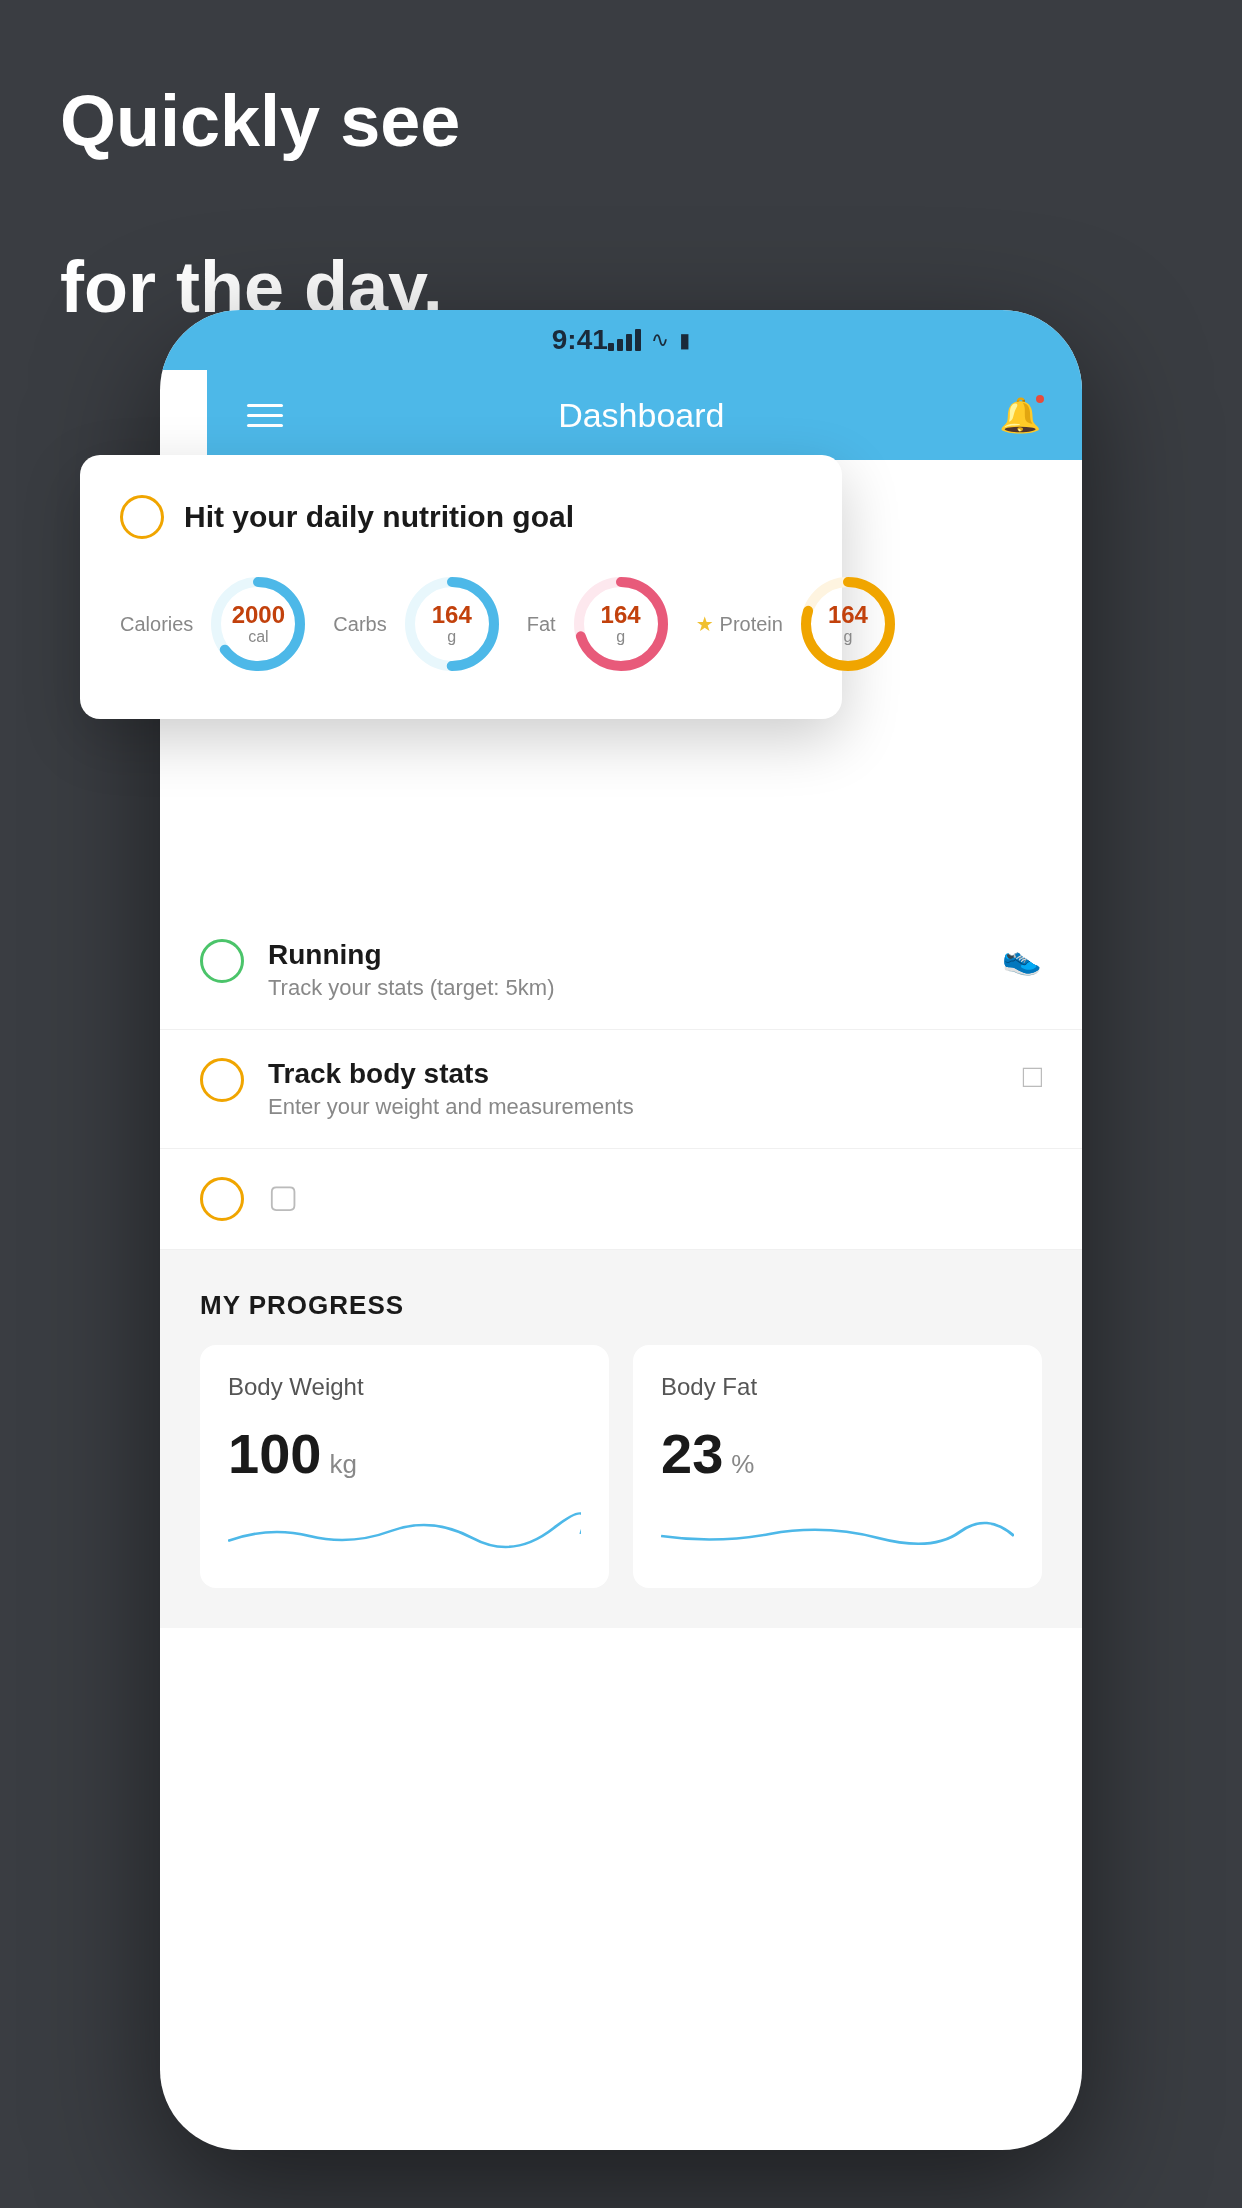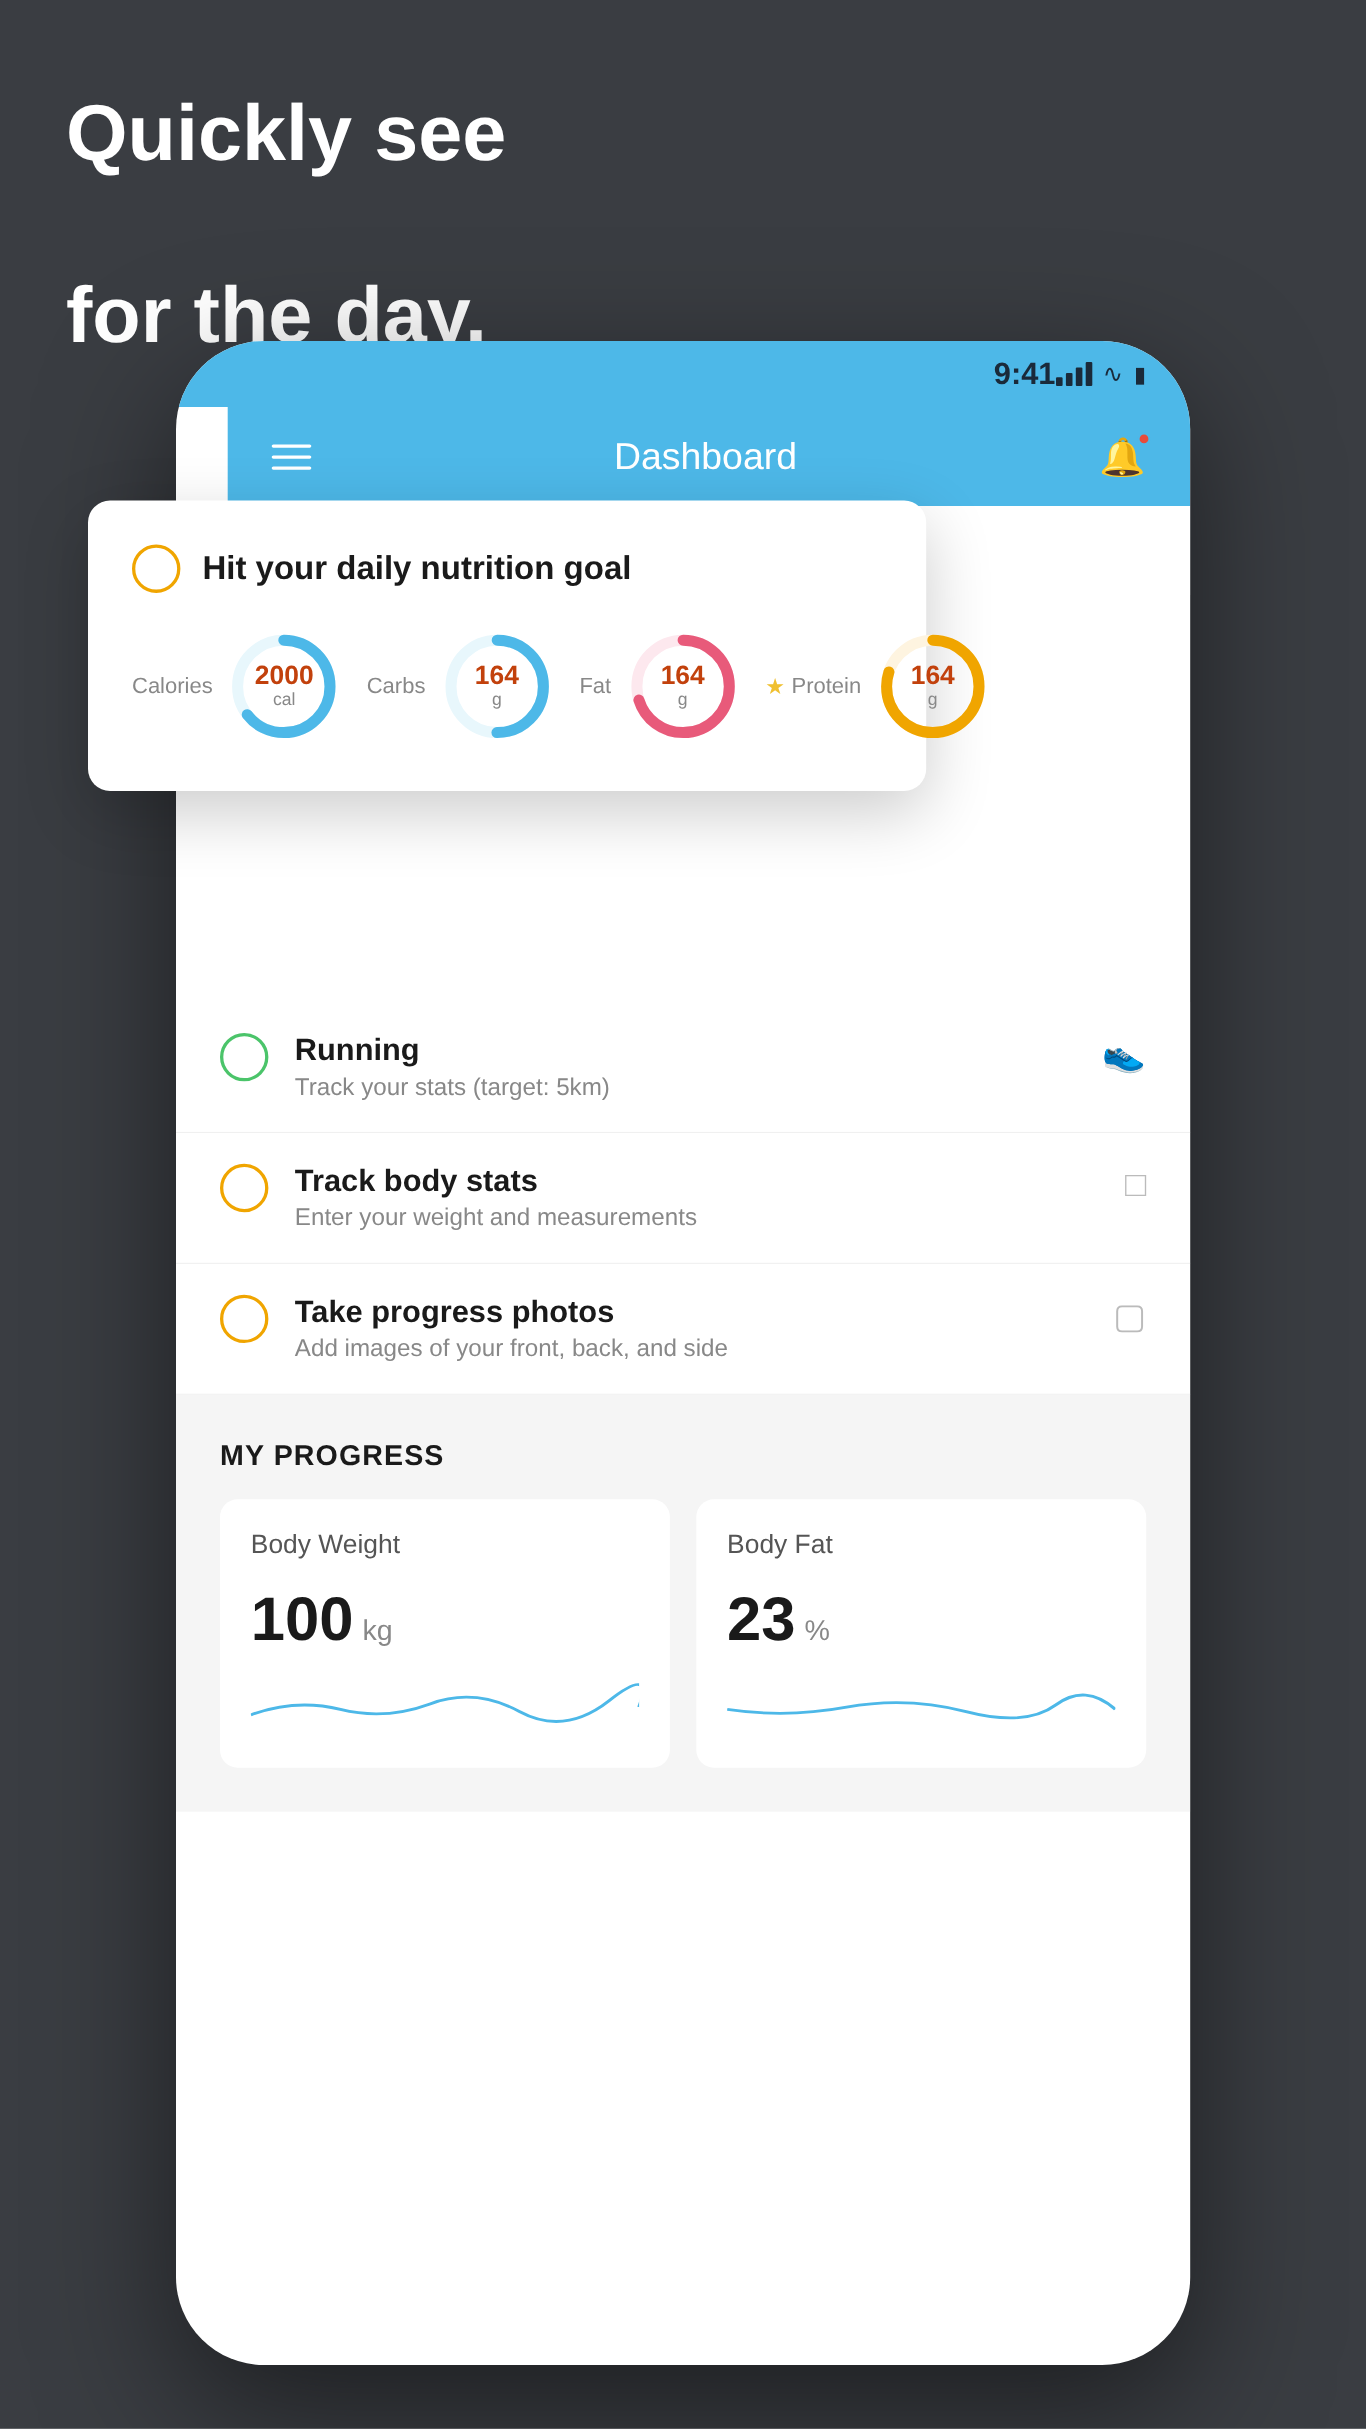--- a/index.html
+++ b/index.html
@@ -37,21 +37,21 @@
       box-shadow: 0 40px 120px rgba(0,0,0,0.5);
       z-index: 2;
     }
 
     
     .status-bar {
       background: #4db8e8;
       height: 60px;
       display: flex;
       align-items: center;
-      justify-content: flex-end;
+      justify-content: center;
       padding: 0 40px;
     }
     .status-time {
       color: #1a2a3a;
       font-size: 28px;
       font-weight: 600;
     }
     .status-icons {
       display: flex;
       align-items: center;
@@ -355,24 +355,20 @@
       <div class="list-circle yellow"></div>
       <div class="list-text">
         <div class="list-item-title">Track body stats</div>
         <div class="list-item-sub">Enter your weight and measurements</div>
       </div>
       <span class="list-icon">□</span>
     </div>
 
     <div class="list-item">
       <div class="list-circle yellow"></div>
-      <div class="list-text">
-        <div class="list-item-title">Take progress photos</div>
-        <div class="list-item-sub">Add images of your front, back, and side</div>
-      </div>
       <span class="list-icon">▢</span>
     </div>
   </div>
 
   <div class="progress-section">
     <div class="progress-title">MY PROGRESS</div>
     <div class="progress-cards">
 
       <div class="progress-card">
         <div class="progress-card-title">Body Weight</div>

